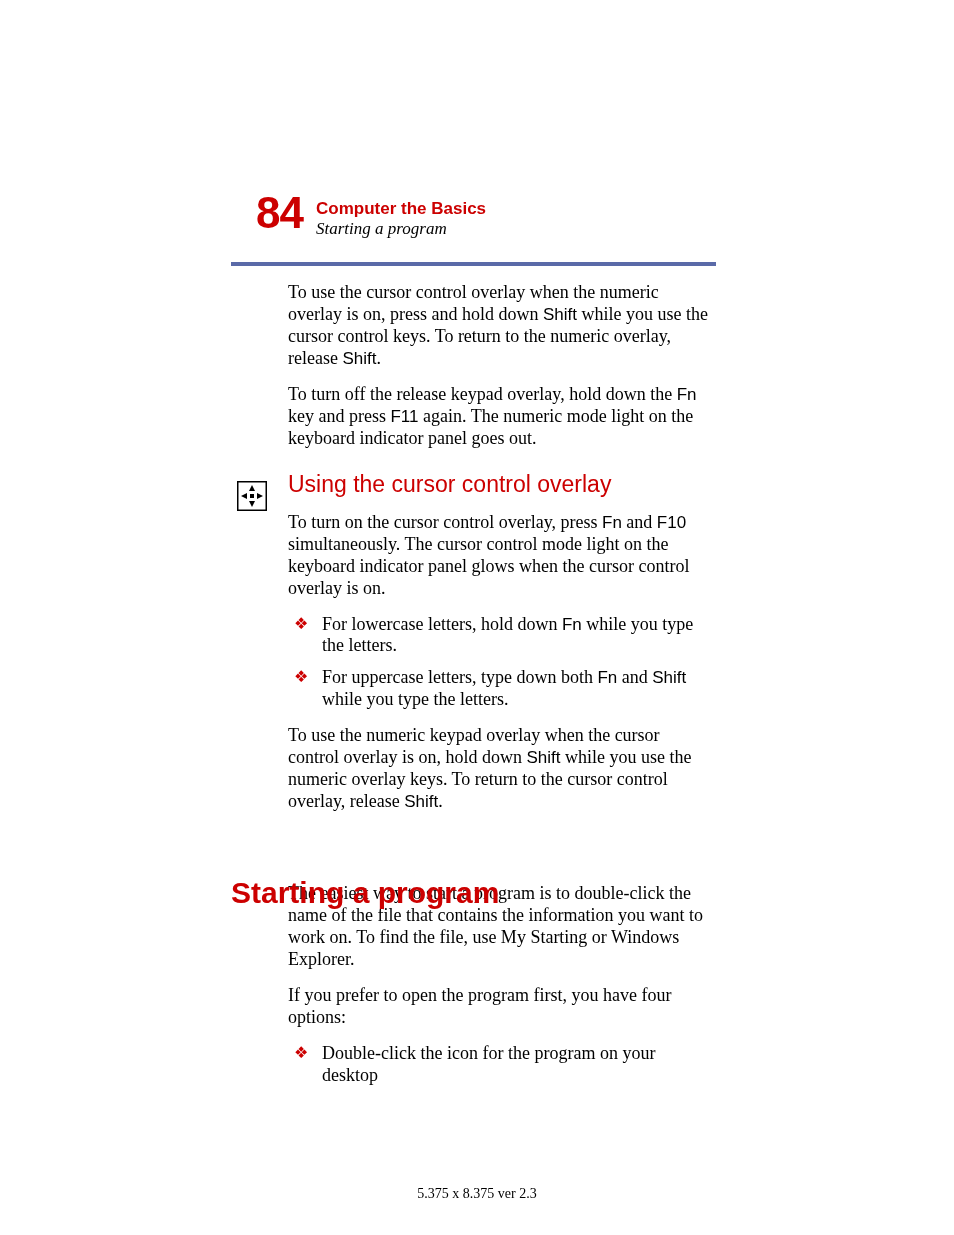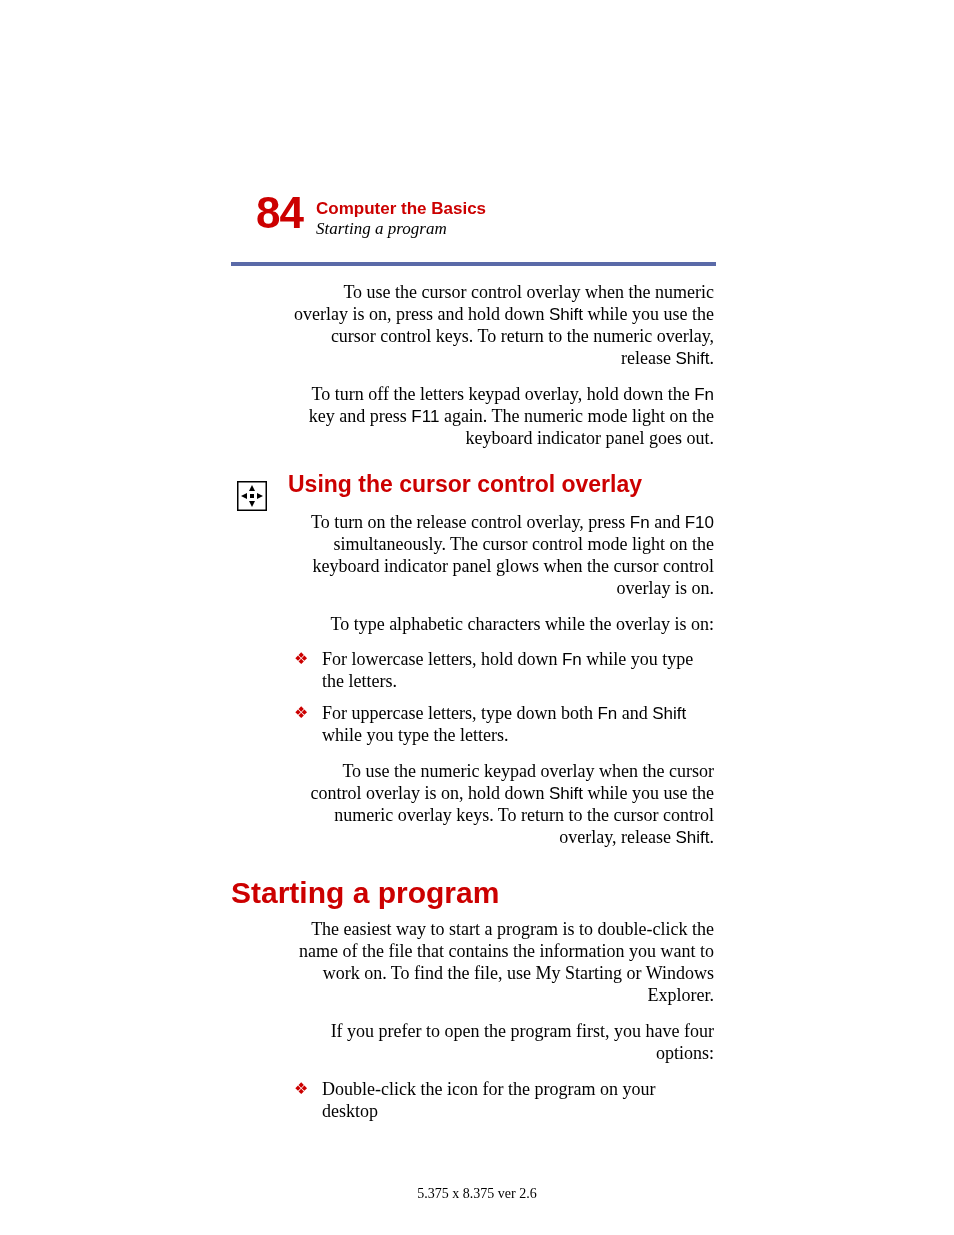--- a/index.html
+++ b/index.html
@@ -57,31 +57,30 @@
   .body {
     position: absolute;
     left: 288px;
     top: 282px;
     width: 426px;
     font-size: 18px;
     line-height: 1.22;
   }
   .body p {
     margin: 0 0 14px 0;
-    text-align: right;
   }
   .key {
     font-family: "Arial Narrow", Arial, sans-serif;
     font-stretch: condensed;
     font-size: 17px;
   }
   .h2 {
     font-family: "Arial Narrow", Arial, sans-serif;
     font-stretch: condensed;
-    font-weight: 700;
+    font-weight: 400;
     font-size: 23px;
     color: #cc0000;
     margin: 20px 0 14px 0;
   }
   .h1 {
     position: absolute;
     left: 231px;
     font-family: "Arial Narrow", Arial, sans-serif;
     font-stretch: condensed;
     font-weight: 700;
@@ -143,27 +142,26 @@
       <polygon points="4,15 10,12 10,18" fill="#000"></polygon>
       <polygon points="26,15 20,18 20,12" fill="#000"></polygon>
       <rect x="13" y="13" width="4" height="4" fill="#000"></rect>
     </svg>
   </div>
 
   <div class="body">
 
     <p><span>To use the cursor control overlay when the numeric overlay is on, press and hold down </span><span class="key">Shift</span><span> while you use the cursor control keys. To return to the numeric overlay, release </span><span class="key">Shift</span><span>.</span></p>
 
-    <p><span>To turn off the letters keypad overlay, hold down the </span><span class="key">Fn</span><span> key and press </span><span class="key">F11</span><span> again. The numeric mode light on the keyboard indicator panel goes out.</span></p>
+    <p><span>To turn off the release keypad overlay, hold down the </span><span class="key">Fn</span><span> key and press </span><span class="key">F11</span><span> again. The numeric mode light on the keyboard indicator panel goes out.</span></p>
 
     <div class="h2">Using the cursor control overlay</div>
 
-    <p><span>To turn on the release control overlay, press </span><span class="key">Fn</span><span> and </span><span class="key">F10</span><span> simultaneously. The cursor control mode light on the keyboard indicator panel glows when the cursor control overlay is on.</span></p>
+    <p><span>To turn on the cursor control overlay, press </span><span class="key">Fn</span><span> and </span><span class="key">F10</span><span> simultaneously. The cursor control mode light on the keyboard indicator panel glows when the cursor control overlay is on.</span></p>
 
-    <p>To type alphabetic characters while the overlay is on:</p>
 
     <ul class="diamond">
       <li><span>For lowercase letters, hold down </span><span class="key">Fn</span><span> while you type the letters.</span></li>
       <li><span>For uppercase letters, type down both </span><span class="key">Fn</span><span> and </span><span class="key">Shift</span><span> while you type the letters.</span></li>
     </ul>
 
     <p><span>To use the numeric keypad overlay when the cursor control overlay is on, hold down </span><span class="key">Shift</span><span> while you use the numeric overlay keys. To return to the cursor control overlay, release </span><span class="key">Shift</span><span>.</span></p>
 
 
     <div style="height:56px"></div>
@@ -173,15 +171,15 @@
     <p>If you prefer to open the program first, you have four options:</p>
 
     <ul class="diamond">
       <li>Double-click the icon for the program on your desktop</li>
     </ul>
 
   </div>
 
   <div class="h1" style="top:876px;">Starting a program</div>
 
-  <div class="footer">5.375 x 8.375 ver 2.6</div>
+  <div class="footer">5.375 x 8.375 ver 2.3</div>
 
 </div>
 
 </body></html>

